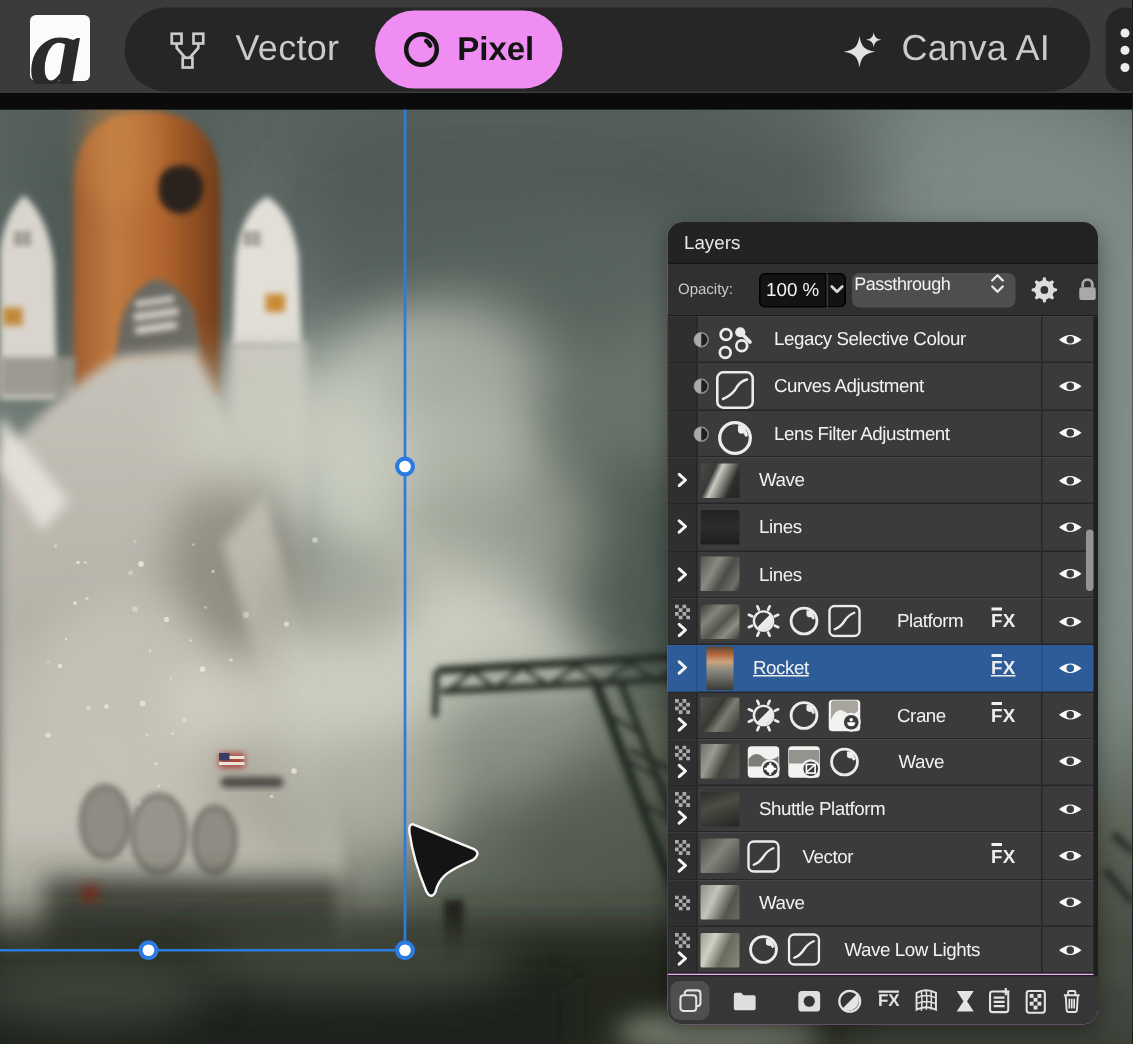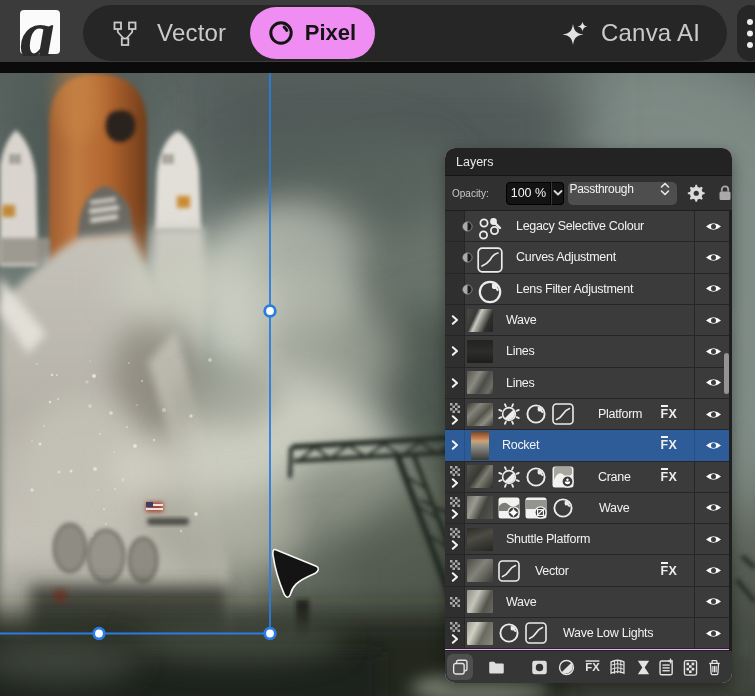--- a/index.html
+++ b/index.html
@@ -23,21 +23,21 @@
 #pctrl .lab { color:#c9c9c9; font-size:10px; margin-right:17px; }
 #opbox { width:47px; height:23px; background:#131313; border:1px solid #000; border-radius:4px 0 0 4px; color:#f2f2f2;
   display:flex; align-items:center; padding-left:4px; font-size:12.5px; }
 #opchev { width:14px; height:23px; background:#131313; border:1px solid #000; border-left:1px solid #3a3a3a; border-radius:0 4px 4px 0; display:flex; align-items:center; justify-content:center; }
 #passbox { margin-left:4px; width:113px; height:23px; background:#4e4e4e; border-radius:5px; display:flex; align-items:flex-start; padding:0 7px 0 1px; font-size:12px; letter-spacing:-0.3px; color:#f2f2f2; }
 #passbox .sp { flex:1; }
 .hicon { margin-left:10px; display:flex; }
 
 #rows { position:absolute; left:0; top:63px; width:100%; }
 .row { position:relative; height:31.32px; background:#3b3b3b; border-bottom:1px solid #262626; display:flex; align-items:center; }
-.row.sel { background:#2e5c99; }
+.row.sel { background:#2e5c99;text-decoration:underline; }
 .gut { width:20px; align-self:stretch; background:#2f2f2f; border-right:1px solid #262626; display:flex; flex-direction:column; align-items:center; justify-content:center; gap:2px; flex:none; }
 .row.sel .gut { background:#2e5c99; border-right-color:#26508a; }
 .gchk, .garr { display:flex; }
 .half { position:absolute; left:17px; top:10px; display:flex; }
 .bigicon { position:absolute; left:32px; top:5px; display:flex; }
 .thumb { width:26px; height:23px; margin-left:2px; flex:none; border-radius:1px; }
 .thumb.tall { width:18px; height:29px; margin-left:6px; }
 .chip { margin-left:5px; display:flex; flex:none; }
 .row .chip:first-of-type { margin-left:7px; }
 .lname { margin-left:13px; position:relative; font-size:12.5px; letter-spacing:-0.3px; color:#f2f2f2; white-space:nowrap; }

